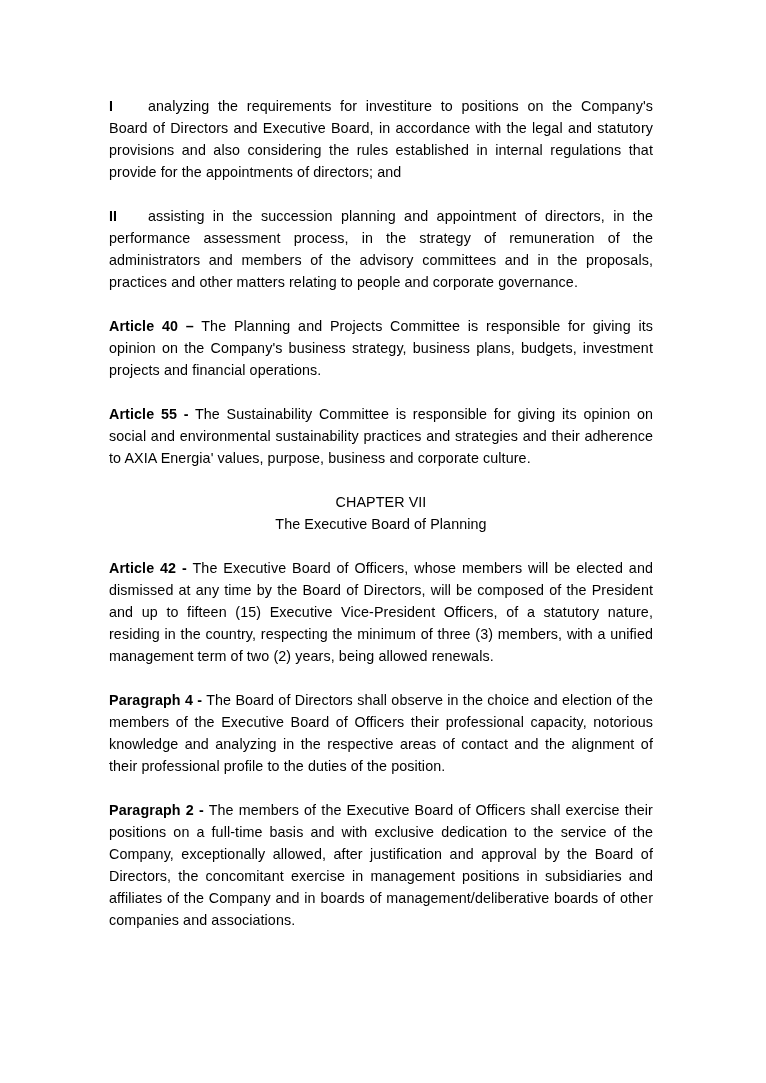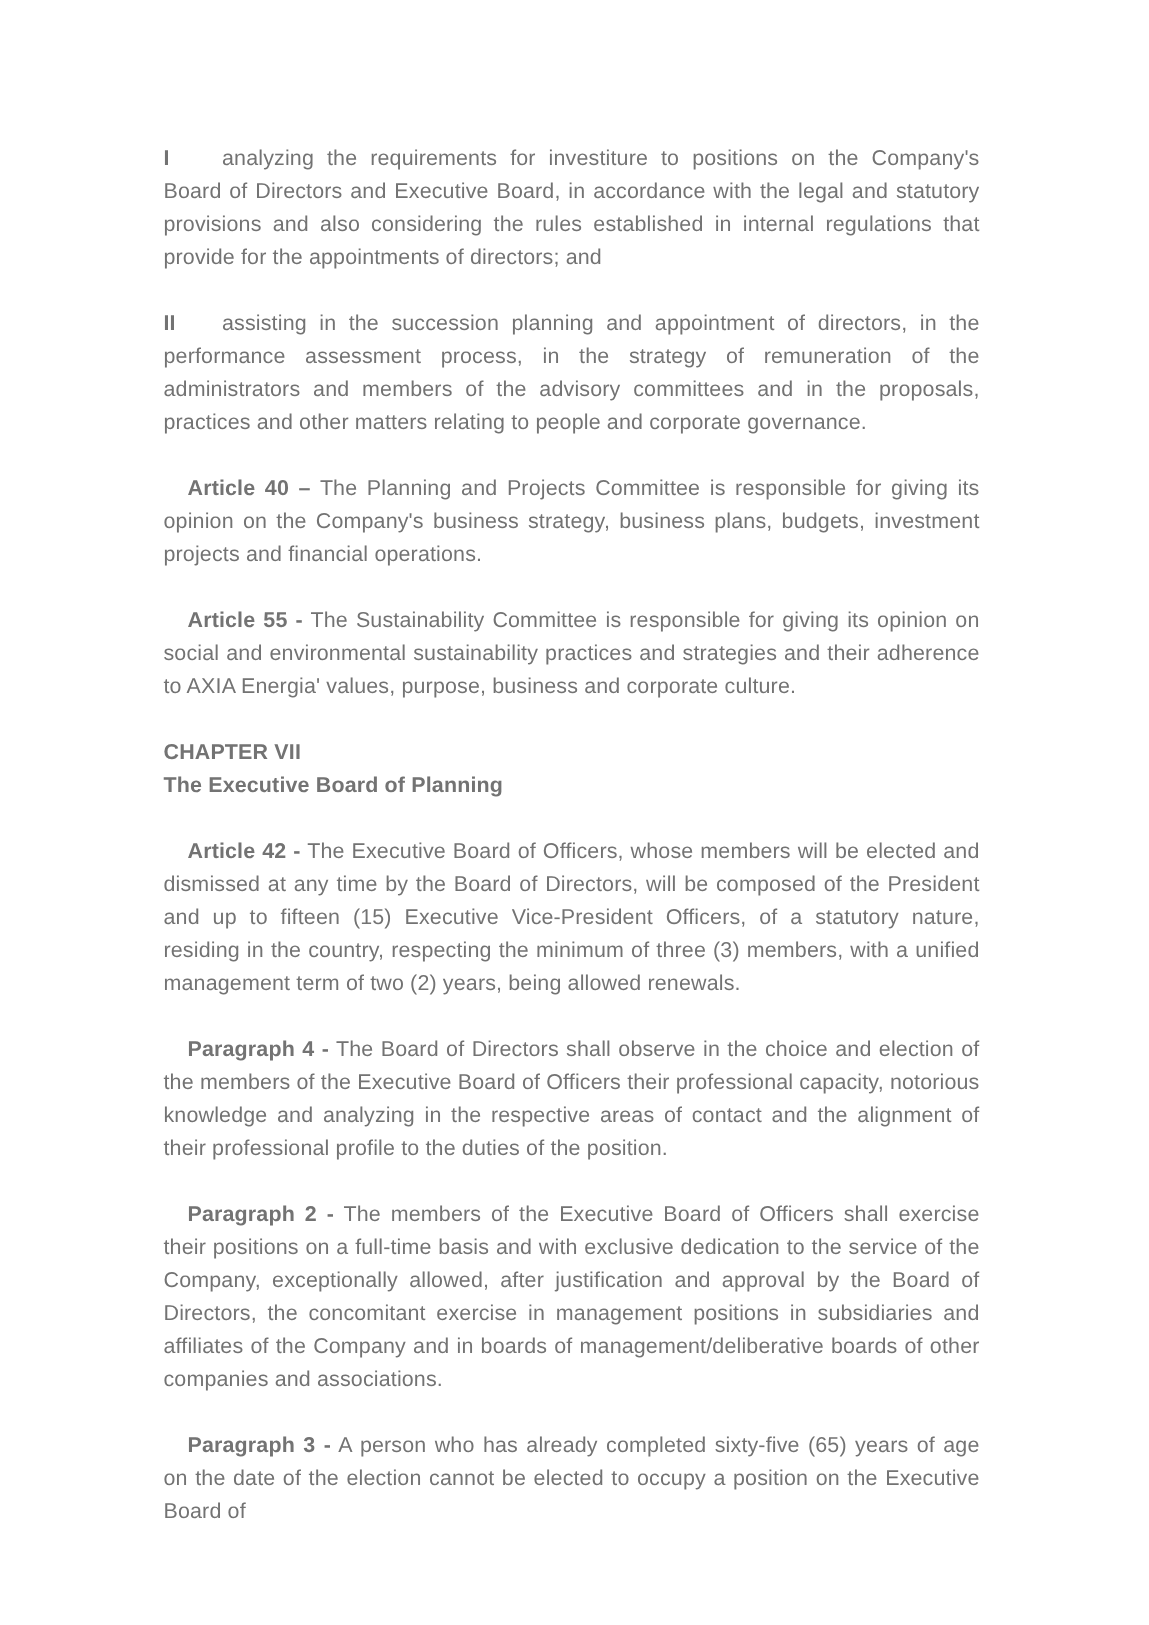--- a/index.html
+++ b/index.html
@@ -14,36 +14,36 @@
     margin: 0 auto;
     background: #ffffff;
     box-sizing: border-box;
     padding: 95px 113px 40px 109px;
     overflow: hidden;
   }
   .para {
     font-family: "Liberation Sans", "DejaVu Sans", sans-serif;
     font-size: 14.3px;
     line-height: 22px;
-    color: #737373;
+    color: #000000;
     text-align: justify;
     margin: 0 0 22px 0;
     letter-spacing: 0.1px;
   }
   .para .marker {
     display: inline-block;
     width: 39px;
     font-weight: 700;
   }
   .para .lead {
     font-weight: 700;
-    margin-left: 16px;
   }
   .para.heading {
-    font-weight: 700;
+    text-align: center;
+    font-weight: 400;
   }
 </style>
 </head>
 <body>
 
 <div class="page">
 
   <p class="para"><span class="marker">I</span><span>analyzing the requirements for investiture to positions on the Company's Board of Directors and Executive Board, in accordance with the legal and statutory provisions and also considering the rules established in internal regulations that provide for the appointments of directors; and</span></p>
 
   <p class="para"><span class="marker">II</span><span>assisting in the succession planning and appointment of directors, in the performance assessment process, in the strategy of remuneration of the administrators and members of the advisory committees and in the proposals, practices and other matters relating to people and corporate governance.</span></p>
@@ -53,15 +53,14 @@
   <p class="para"><span class="lead">Article 55 -</span> <span>The Sustainability Committee is responsible for giving its opinion on social and environmental sustainability practices and strategies and their adherence to AXIA Energia' values, purpose, business and corporate culture.</span></p>
 
   <p class="para heading"><span>CHAPTER VII</span><br><span>The Executive Board of Planning</span></p>
 
   <p class="para"><span class="lead">Article 42 -</span> <span>The Executive Board of Officers, whose members will be elected and dismissed at any time by the Board of Directors, will be composed of the President and up to fifteen (15) Executive Vice-President Officers, of a statutory nature, residing in the country, respecting the minimum of three (3) members, with a unified management term of two (2) years, being allowed renewals.</span></p>
 
   <p class="para"><span class="lead">Paragraph 4 -</span> <span>The Board of Directors shall observe in the choice and election of the members of the Executive Board of Officers their professional capacity, notorious knowledge and analyzing in the respective areas of contact and the alignment of their professional profile to the duties of the position.</span></p>
 
   <p class="para"><span class="lead">Paragraph 2 -</span> <span>The members of the Executive Board of Officers shall exercise their positions on a full-time basis and with exclusive dedication to the service of the Company, exceptionally allowed, after justification and approval by the Board of Directors, the concomitant exercise in management positions in subsidiaries and affiliates of the Company and in boards of management/deliberative boards of other companies and associations.</span></p>
 
-  <p class="para"><span class="lead">Paragraph 3 -</span> <span>A person who has already completed sixty-five (65) years of age on the date of the election cannot be elected to occupy a position on the Executive Board of</span></p>
 
 </div>
 
 </body></html>

